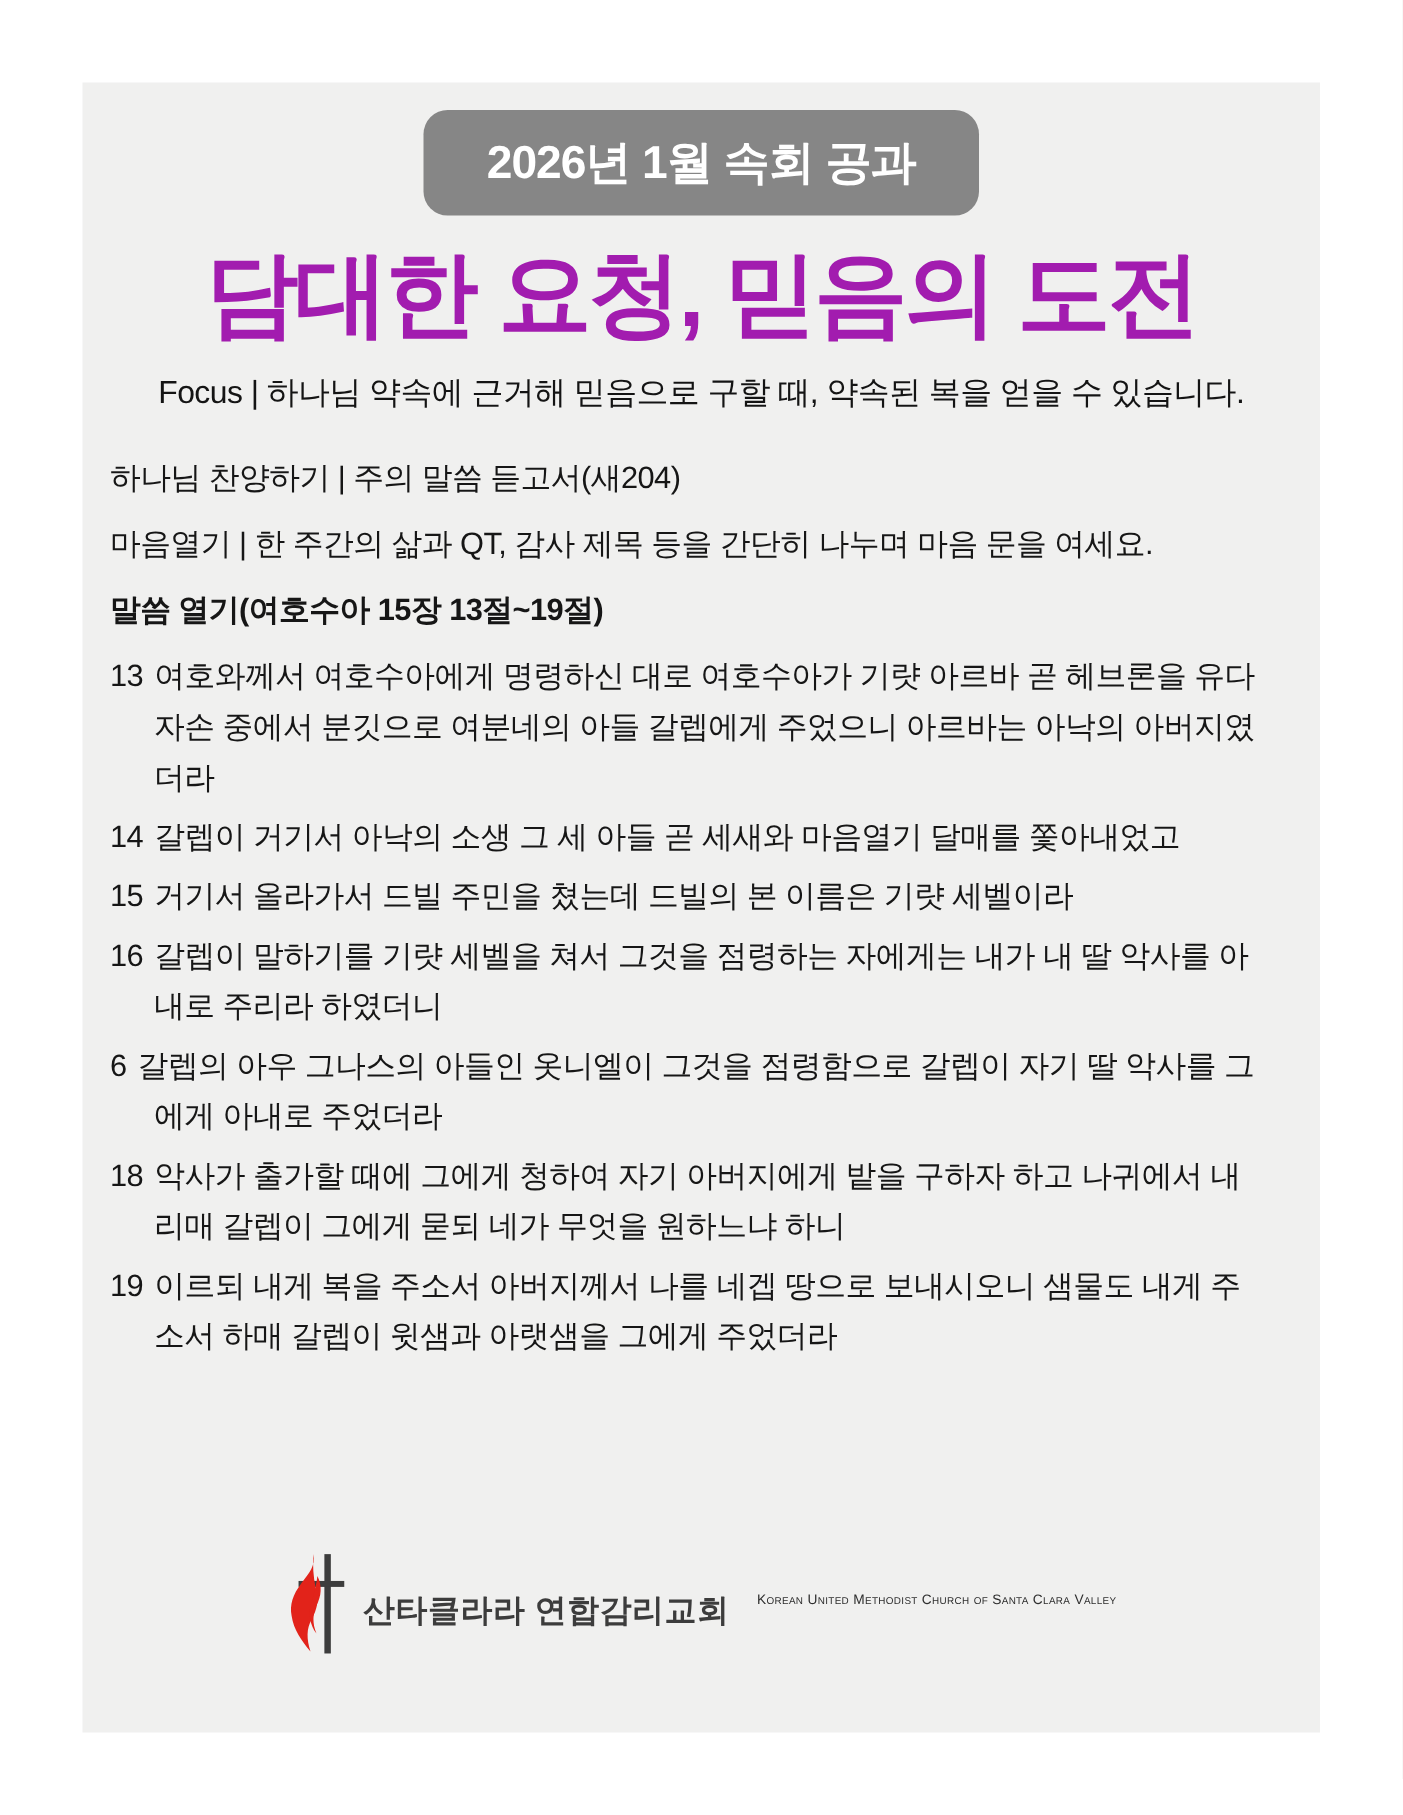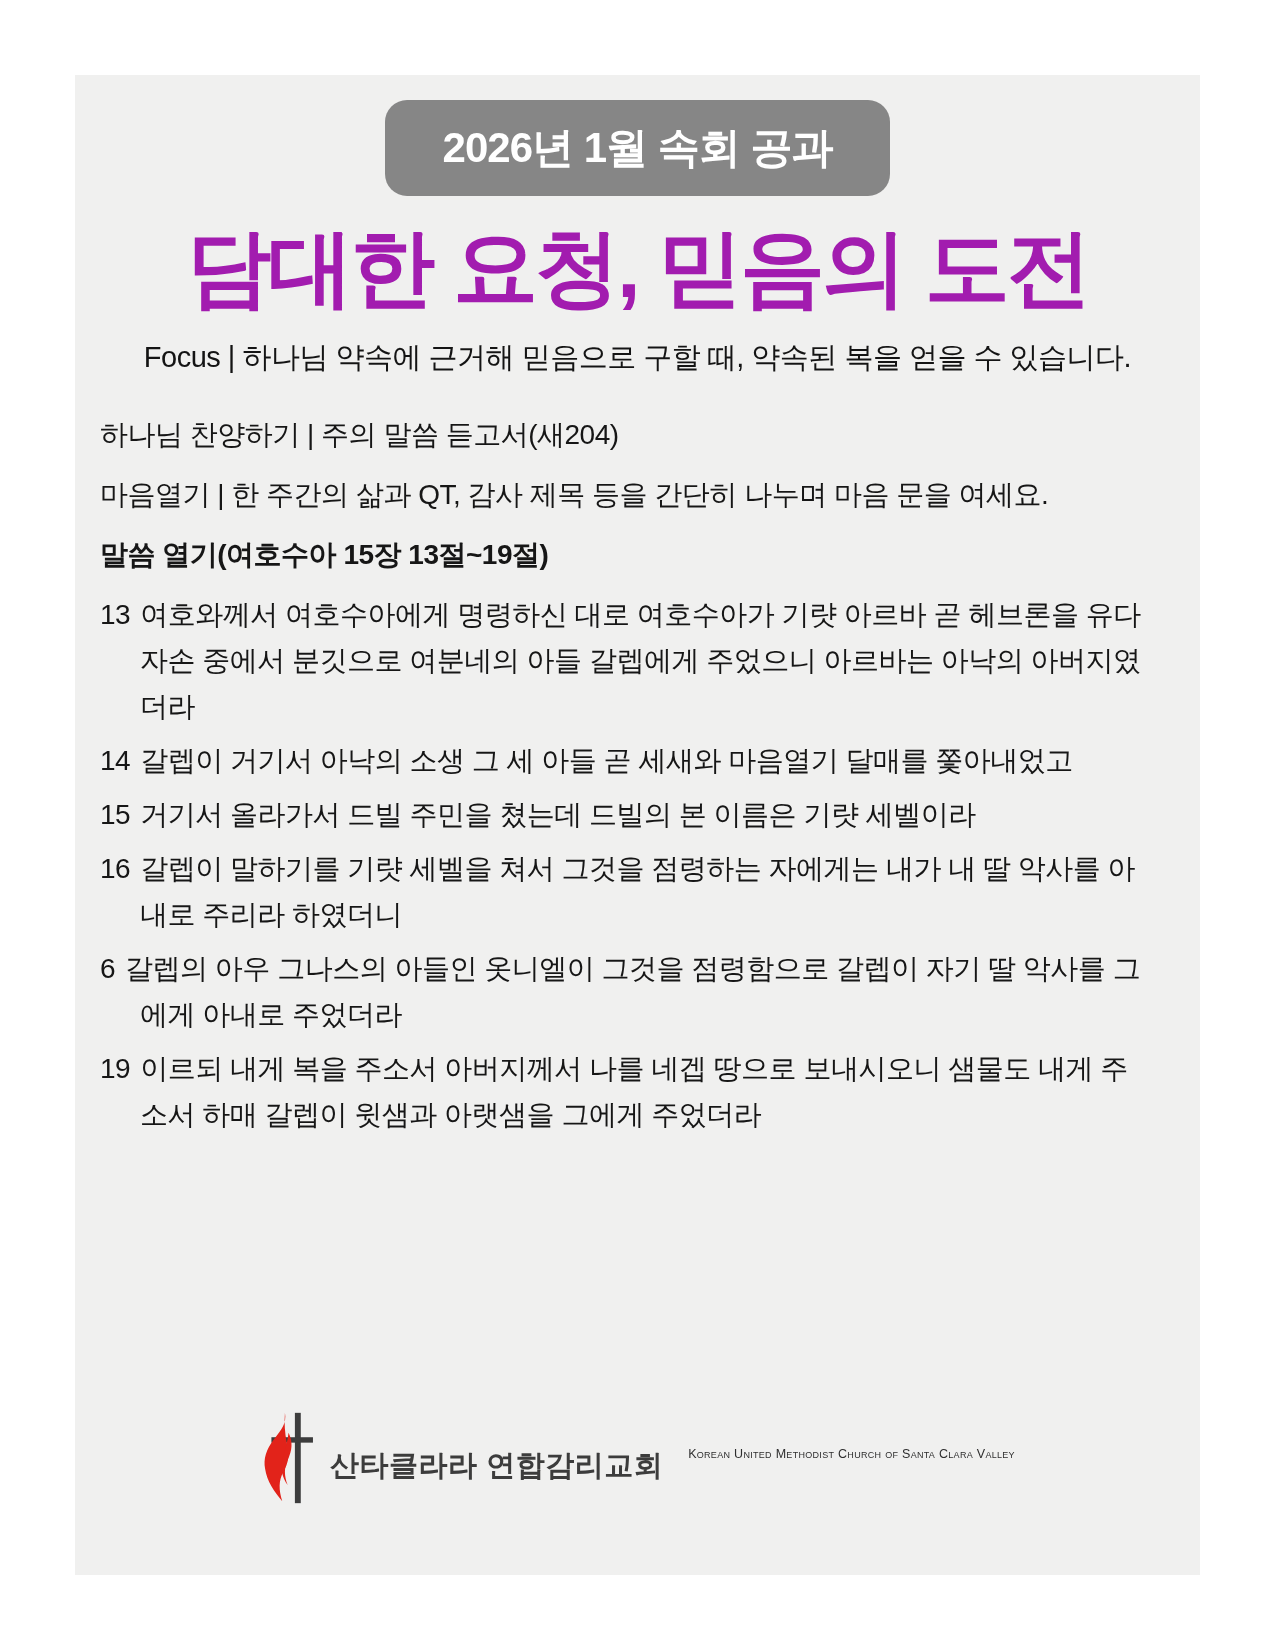--- a/index.html
+++ b/index.html
@@ -125,20 +125,21 @@
         <p class="verse"><span class="verse-num">13</span><span class="verse-text">여호와께서 여호수아에게 명령하신 대로 여호수아가 기럇 아르바 곧 헤브론을 유다 자손 중에서 분깃으로 여분네의 아들 갈렙에게 주었으니 아르바는 아낙의 아버지였더라</span></p>
 
         <p class="verse"><span class="verse-num">14</span><span class="verse-text">갈렙이 거기서 아낙의 소생 그 세 아들 곧 세새와 마음열기 달매를 쫓아내었고</span></p>
 
         <p class="verse"><span class="verse-num">15</span><span class="verse-text">거기서 올라가서 드빌 주민을 쳤는데 드빌의 본 이름은 기럇 세벨이라</span></p>
 
         <p class="verse"><span class="verse-num">16</span><span class="verse-text">갈렙이 말하기를 기럇 세벨을 쳐서 그것을 점령하는 자에게는 내가 내 딸 악사를 아내로 주리라 하였더니</span></p>
 
         <p class="verse"><span class="verse-num">6</span><span class="verse-text">갈렙의 아우 그나스의 아들인 옷니엘이 그것을 점령함으로 갈렙이 자기 딸 악사를 그에게 아내로 주었더라</span></p>
 
+        <p class="verse"><span class="verse-num">18</span><span class="verse-text">악사가 출가할 때에 그에게 청하여 자기 아버지에게 밭을 구하자 하고 나귀에서 내리매 갈렙이 그에게 묻되 네가 무엇을 원하느냐 하니</span></p>
 
         <p class="verse"><span class="verse-num">19</span><span class="verse-text">이르되 내게 복을 주소서 아버지께서 나를 네겝 땅으로 보내시오니 샘물도 내게 주소서 하매 갈렙이 윗샘과 아랫샘을 그에게 주었더라</span></p>
       </div>
   </div>
 
   <div class="logo">
     <svg class="logo-emblem" viewBox="0 0 62 100" width="56" height="92" aria-hidden="true">
       <rect x="38" y="0" width="6.5" height="100" fill="#3d3d3d"></rect>
       <rect x="12" y="27" width="46" height="6" fill="#3d3d3d"></rect>
       <path d="M27,0 C29,12 23,19 15,29 C6,41 3,51 5,62 C7,76 15,87 24,98

